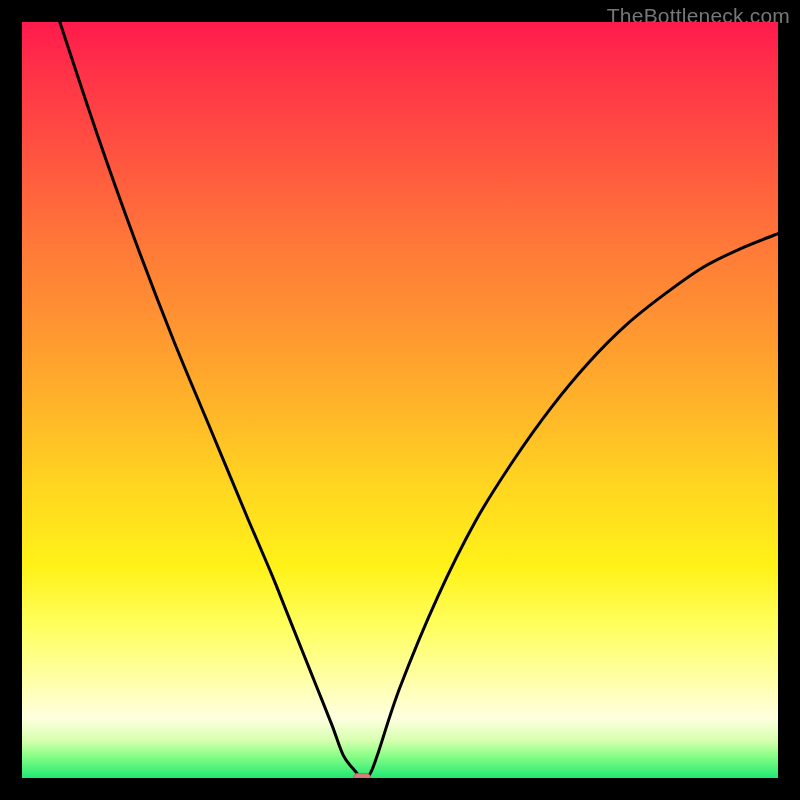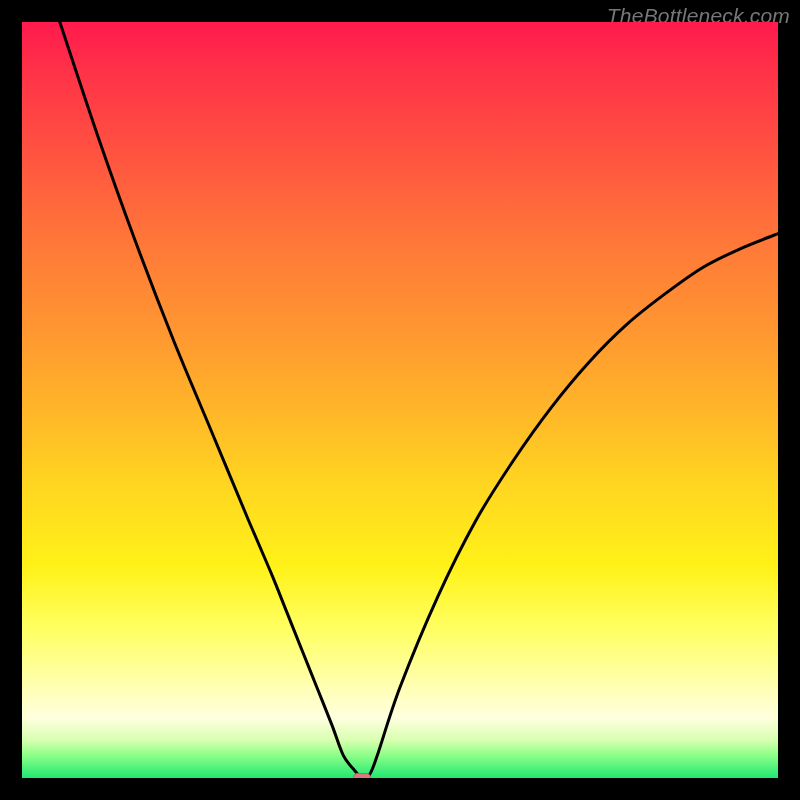--- a/index.html
+++ b/index.html
@@ -8,21 +8,20 @@
     height: 800px;
     background: #000;
     position: relative;
     overflow: hidden;
     font-family: Arial, sans-serif;
   }
   .outer {
     position: absolute;
     inset: 0;
     background: #000;
-    font-style: italic;
   }
   .plot-area {
     position: absolute;
     left: 22px;
     top: 22px;
     width: 756px;
     height: 756px;
     background: linear-gradient(to bottom,
       #ff1a4d 0%,
       #ff3048 6%,

